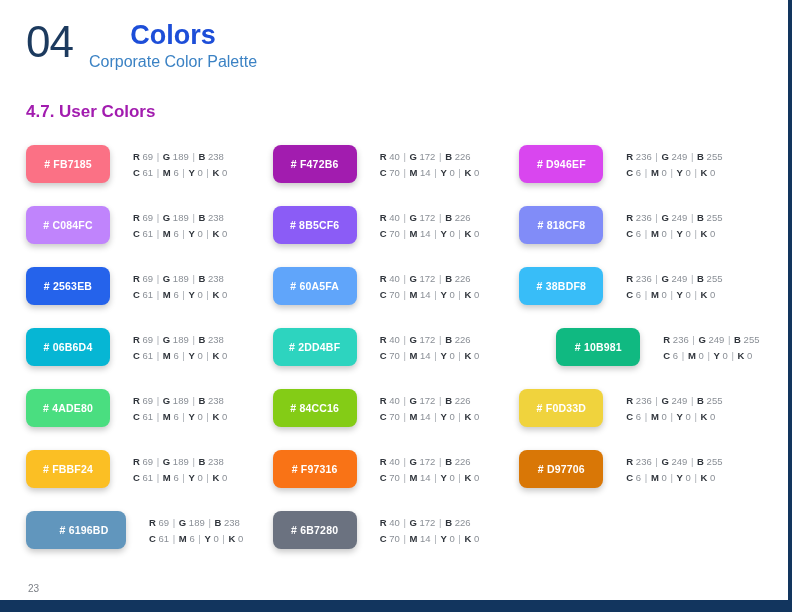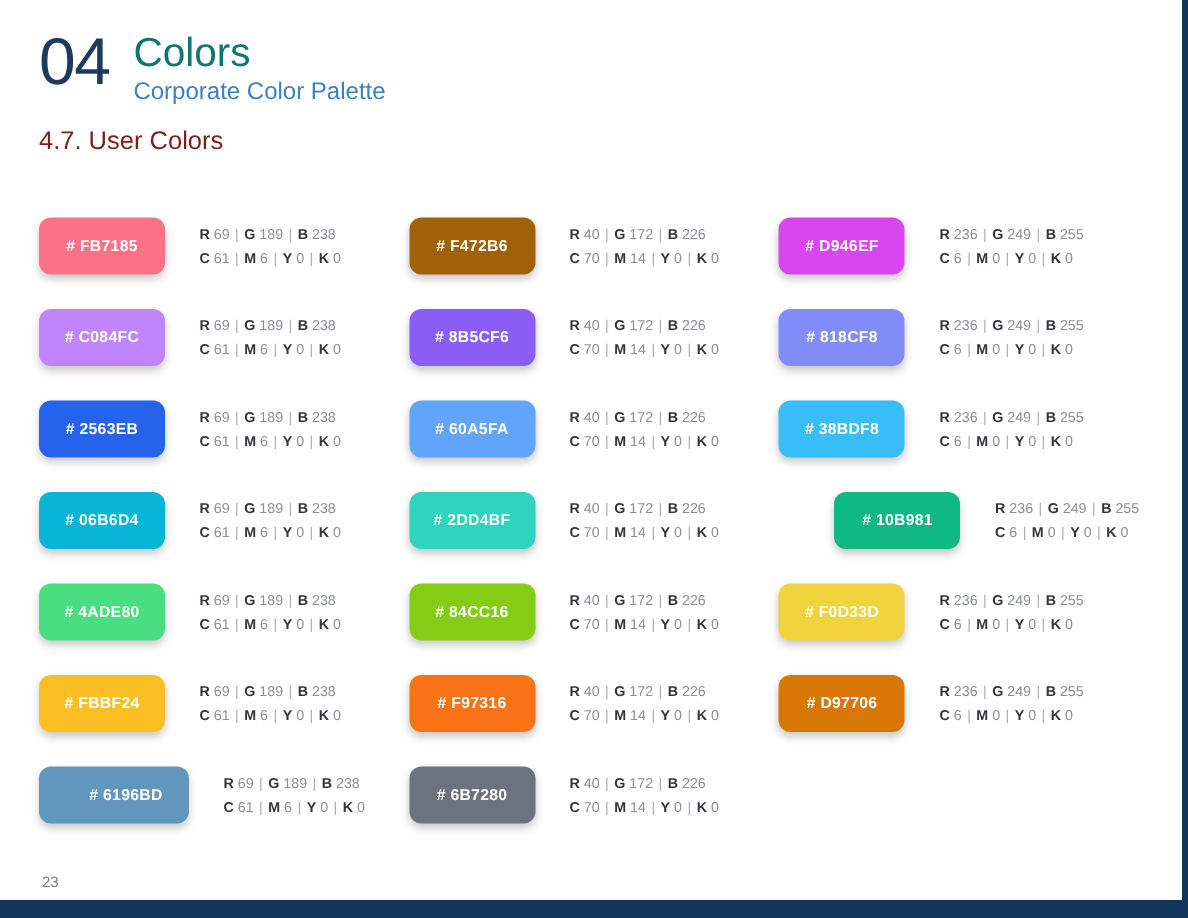--- a/index.html
+++ b/index.html
@@ -23,30 +23,30 @@
 
   
   .header{position:absolute;left:26px;top:14px;display:flex;align-items:flex-start;}
   .chapter-num{
     font-size:44px;line-height:56px;font-weight:300;
     color:#1c3a5e;letter-spacing:-1px;
     font-family:"Liberation Sans", sans-serif;
   }
   .header-text{margin-left:16px;padding-top:6px;}
   .chapter-title{
-    font-size:27px;line-height:30px;font-weight:400;color:#0f766e;
+    font-size:27px;line-height:30px;font-weight:700;color:#1d4ed8;text-align:center;
   }
   .chapter-sub{
     font-size:16px;line-height:20px;font-weight:400;color:#3b82c4;
     margin-top:2px;
   }
 
   .section-title{
-    position:absolute;left:26px;top:84px;
-    font-size:17px;font-weight:400;color:#7f1d1d;
+    position:absolute;left:26px;top:102px;
+    font-size:17px;font-weight:700;color:#a21caf;
   }
 
   
   .palette{
     position:absolute;left:26px;top:145px;
     width:740px;
     display:flex;
     gap:0px;
   }
   .column{width:253px;}
@@ -140,21 +140,21 @@
         <div class="swatch-row">
           <div class="chip" style="background: rgb(97, 150, 189); padding-left: 16px;"># 6196BD</div>
           <div class="vals">
             <div><b>R</b> 69 <span class="sep">|</span> <b>G</b> 189 <span class="sep">|</span> <b>B</b> 238</div>
             <div><b>C</b> 61 <span class="sep">|</span> <b>M</b> 6 <span class="sep">|</span> <b>Y</b> 0 <span class="sep">|</span> <b>K</b> 0</div>
           </div>
         </div>
       </div>
       <div class="column">
         <div class="swatch-row">
-          <div class="chip" style="background: #a16207;"># F472B6</div>
+          <div class="chip" style="background: #a21caf;"># F472B6</div>
           <div class="vals">
             <div><b>R</b> 40 <span class="sep">|</span> <b>G</b> 172 <span class="sep">|</span> <b>B</b> 226</div>
             <div><b>C</b> 70 <span class="sep">|</span> <b>M</b> 14 <span class="sep">|</span> <b>Y</b> 0 <span class="sep">|</span> <b>K</b> 0</div>
           </div>
         </div>
         <div class="swatch-row">
           <div class="chip" style="background: rgb(139, 92, 246);"># 8B5CF6</div>
           <div class="vals">
             <div><b>R</b> 40 <span class="sep">|</span> <b>G</b> 172 <span class="sep">|</span> <b>B</b> 226</div>
             <div><b>C</b> 70 <span class="sep">|</span> <b>M</b> 14 <span class="sep">|</span> <b>Y</b> 0 <span class="sep">|</span> <b>K</b> 0</div>

